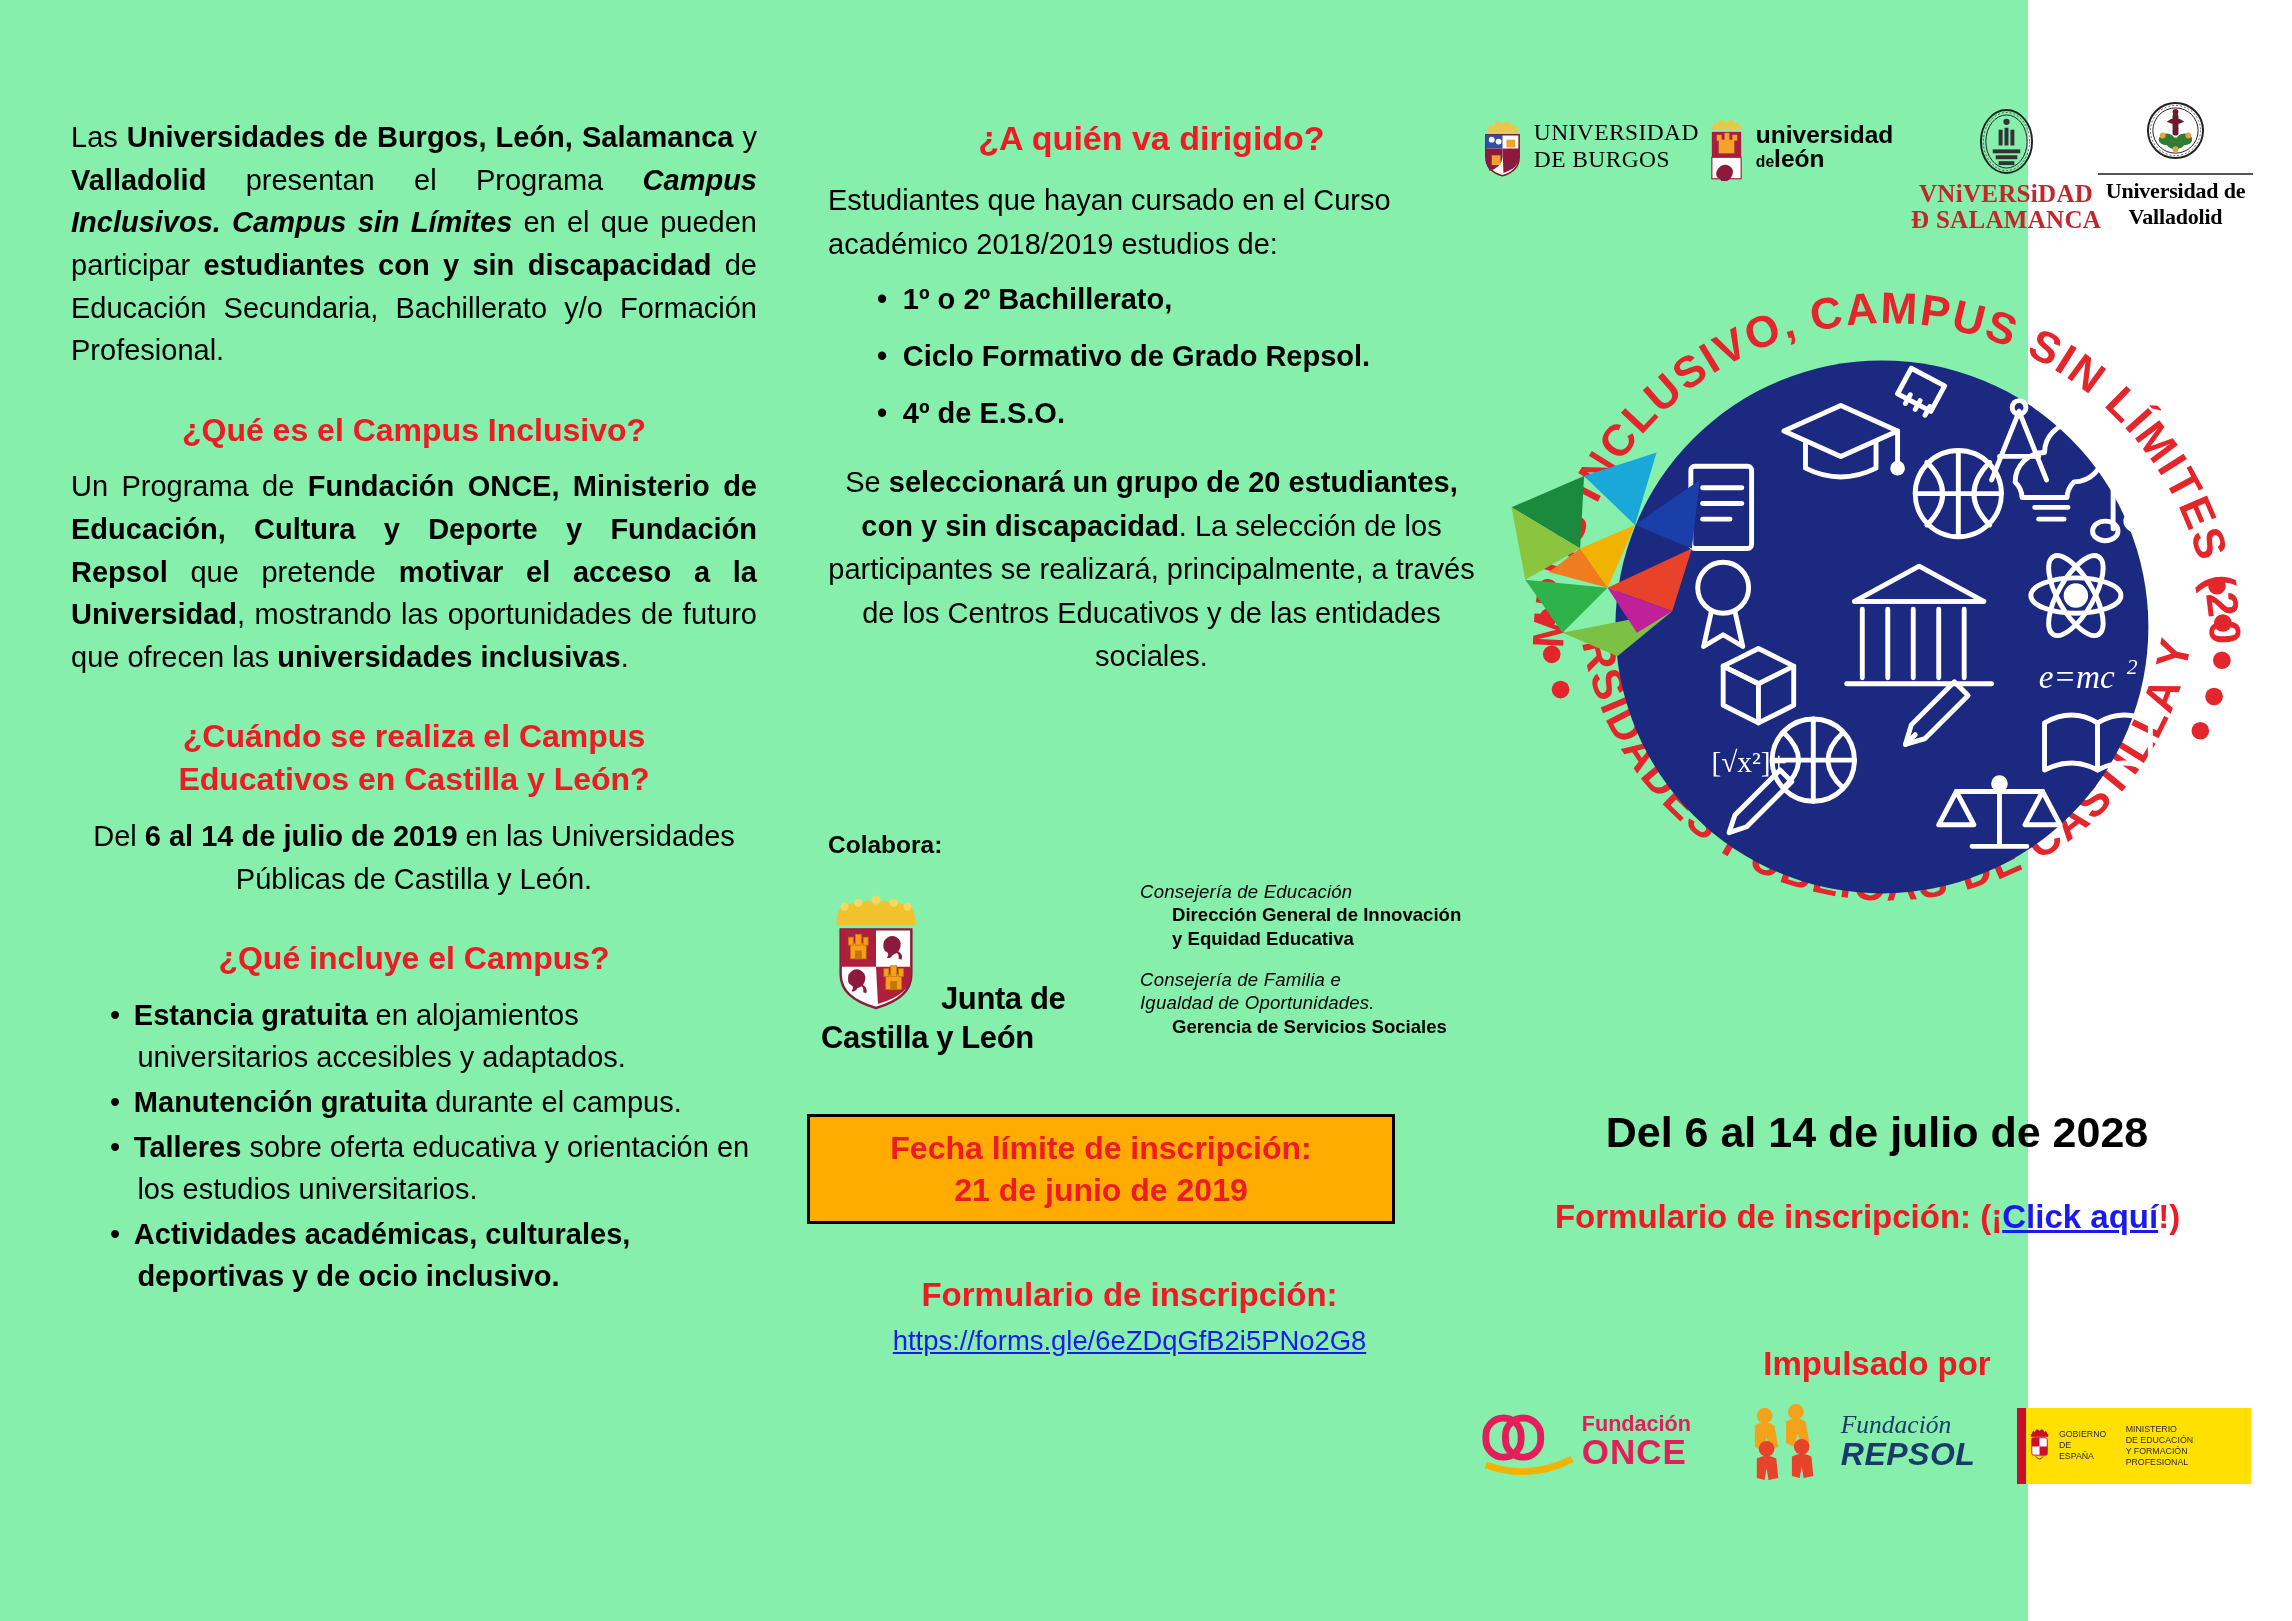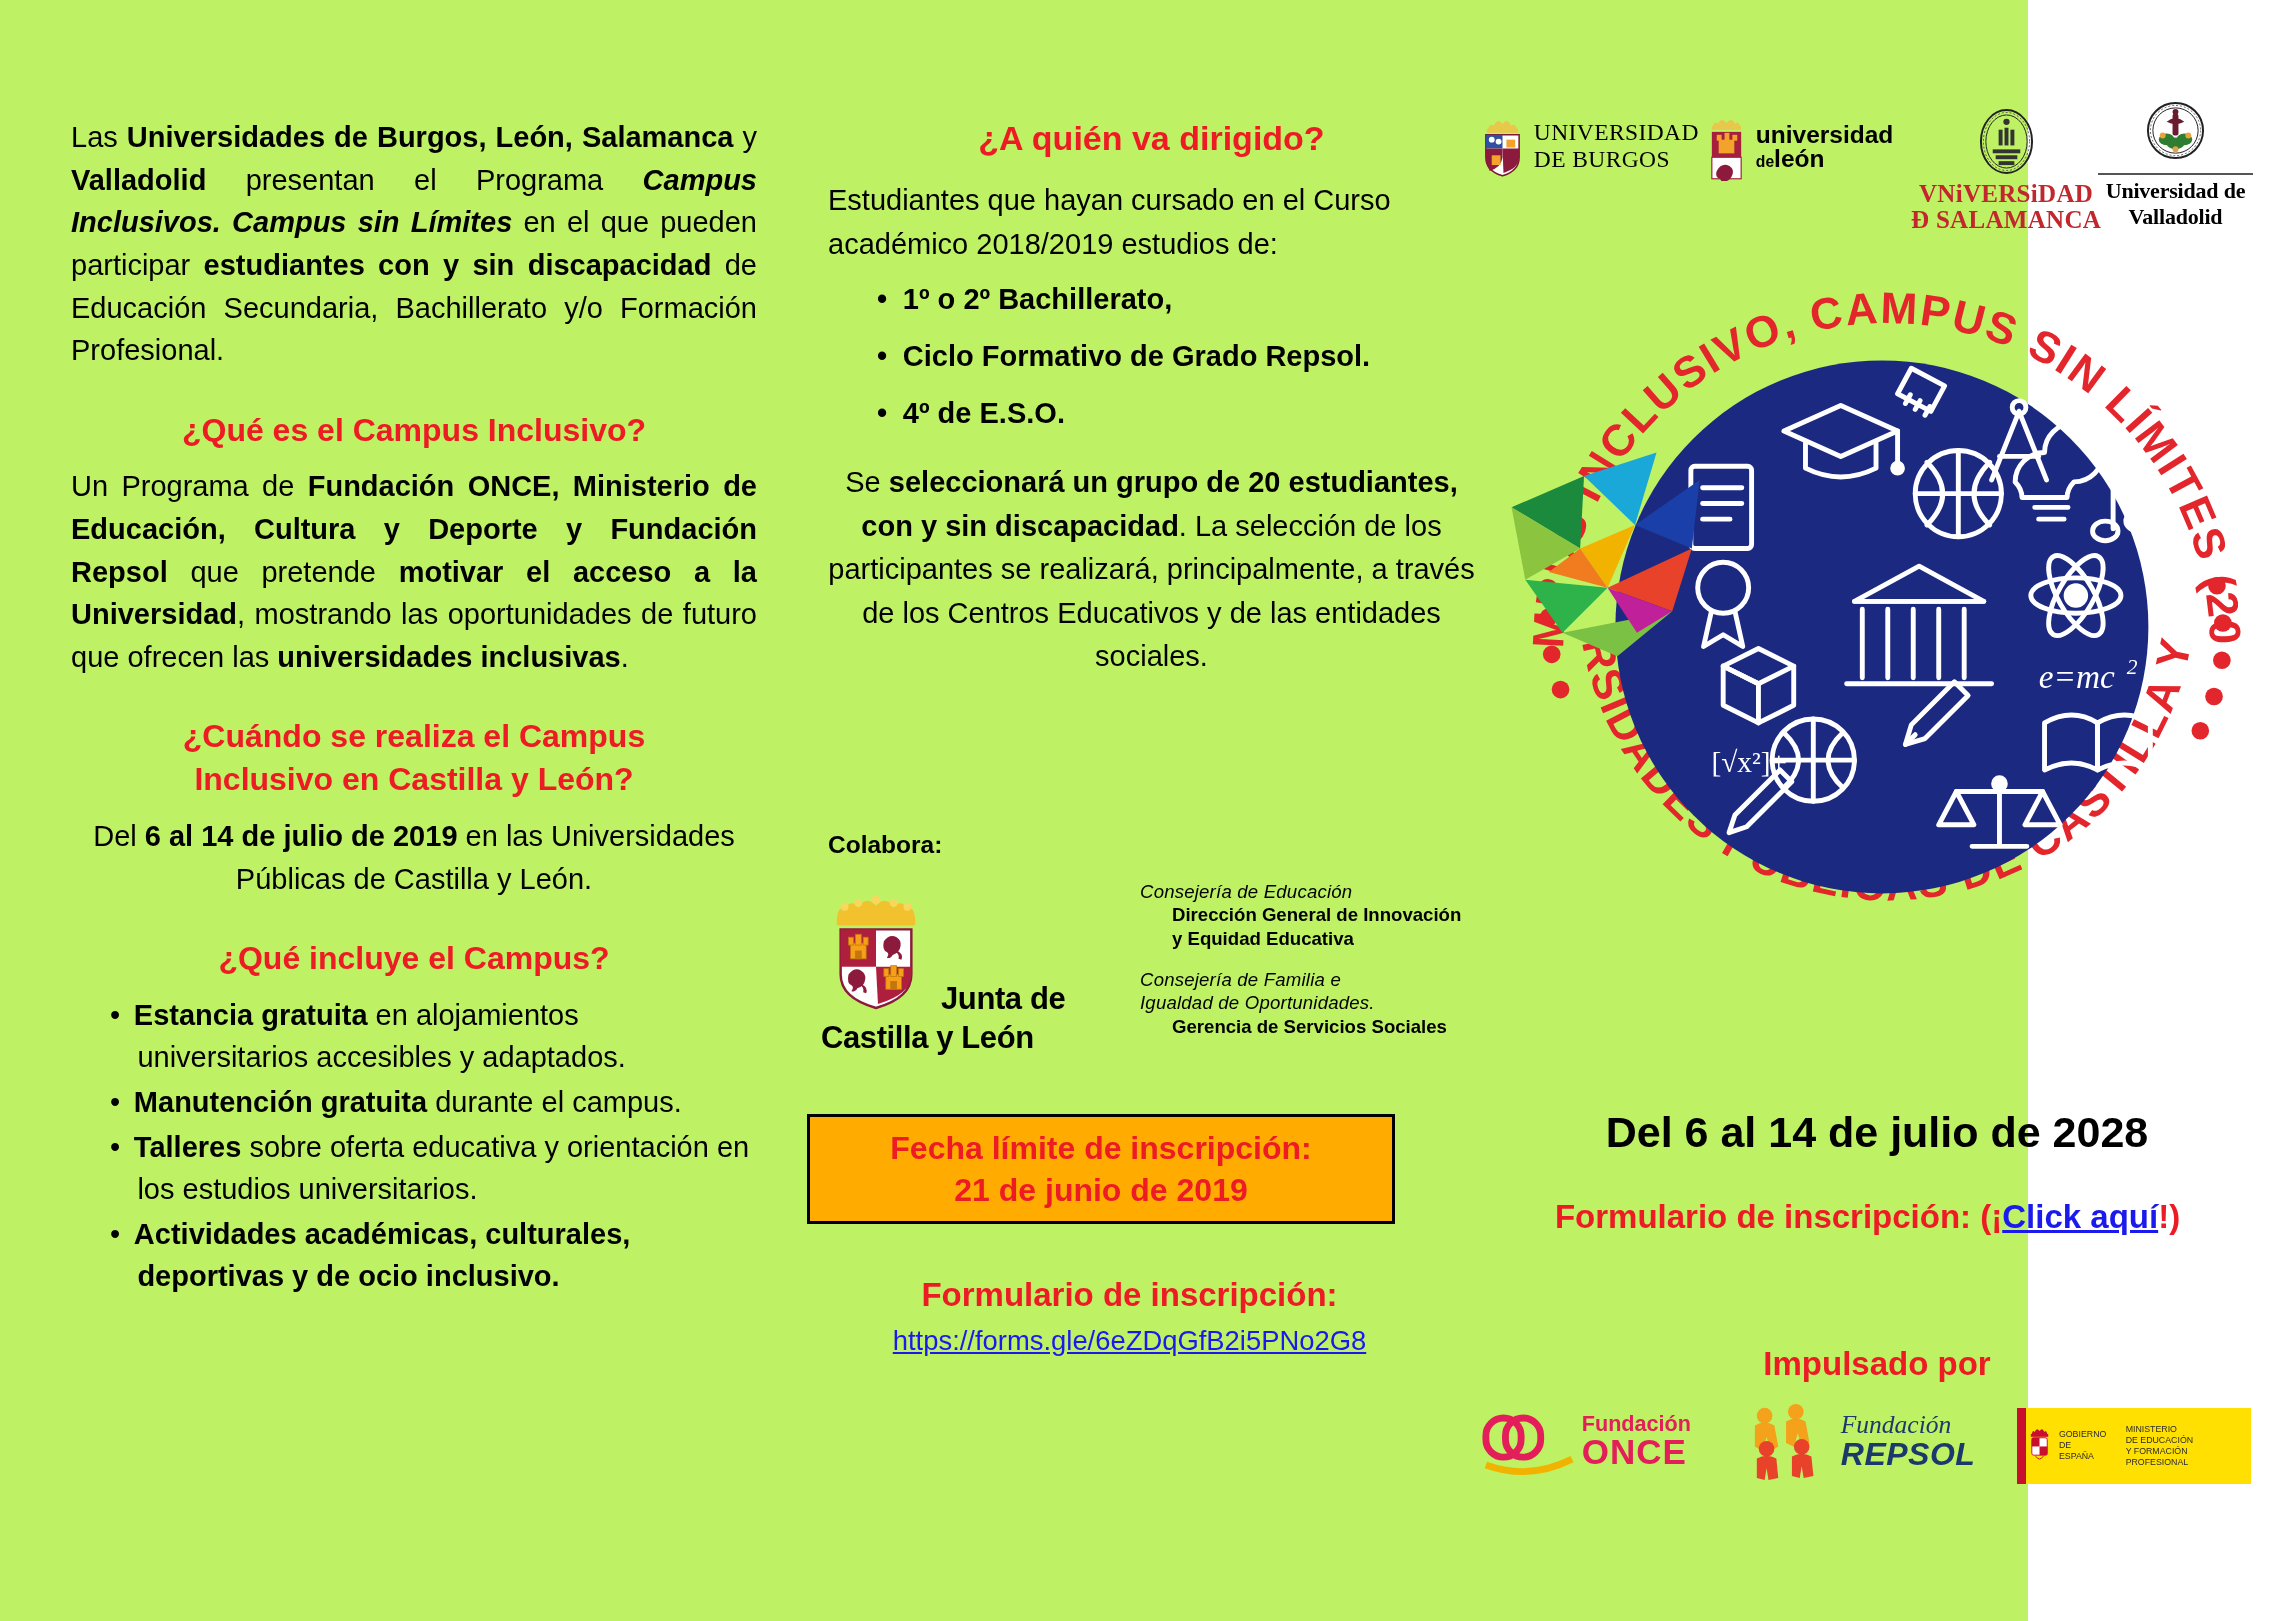--- a/index.html
+++ b/index.html
@@ -12,21 +12,21 @@
     height: 1621px;
     font-family: "Liberation Sans", sans-serif;
     color: #000000;
     position: relative;
     overflow: hidden;
   }
   .page {
     position: relative;
     width: 2028px;
     height: 1621px;
-    background: #bef264;
+    background: #86efac;
   }
   .hdg {
     color: #ED1B24;
     font-weight: bold;
     text-align: center;
     line-height: 1.34;
   }
   .b { font-weight: bold; }
   .bi { font-weight: bold; font-style: italic; }
 
@@ -309,21 +309,21 @@
   <div class="col1">
 
     <p class="body"><span>Las </span><span class="b">Universidades de Burgos, León, Salamanca</span><span> y </span><span class="b">Valladolid</span><span> presentan el Programa </span><span class="bi">Campus Inclusivos. Campus sin Límites</span><span> en el que pueden participar </span><span class="b">estudiantes con y sin discapacidad</span><span> de Educación Secundaria, Bachillerato y/o Formación Profesional.</span></p>
 
     <div class="hdg">¿Qué es el Campus Inclusivo?</div>
 
     <p class="body"><span>Un Programa de </span><span class="b">Fundación ONCE, Ministerio de Educación, Cultura y Deporte y Fundación Repsol</span><span> que pretende </span><span class="b">motivar el acceso a la Universidad</span><span>, mostrando las oportunidades de futuro que ofrecen las </span><span class="b">universidades inclusivas</span><span>.</span></p>
 
     <div class="hdg">
       <div>¿Cuándo se realiza el Campus</div>
-      <div>Inclusivo en Castilla y León?</div>
+      <div>Educativos en Castilla y León?</div>
     </div>
 
     <p class="c1-center"><span>Del </span><span class="b">6 al 14 de julio de 2019</span><span> en las Universidades Públicas de Castilla y León.</span></p>
 
     <div class="hdg">¿Qué incluye el Campus?</div>
 
     <ul class="bullets">
       <li><span class="b">Estancia gratuita</span><span> en alojamientos universitarios accesibles y adaptados.</span></li>
       <li><span class="b">Manutención gratuita</span><span> durante el campus.</span></li>
       <li><span class="b">Talleres</span><span> sobre oferta educativa y orientación en los estudios universitarios.</span></li>

